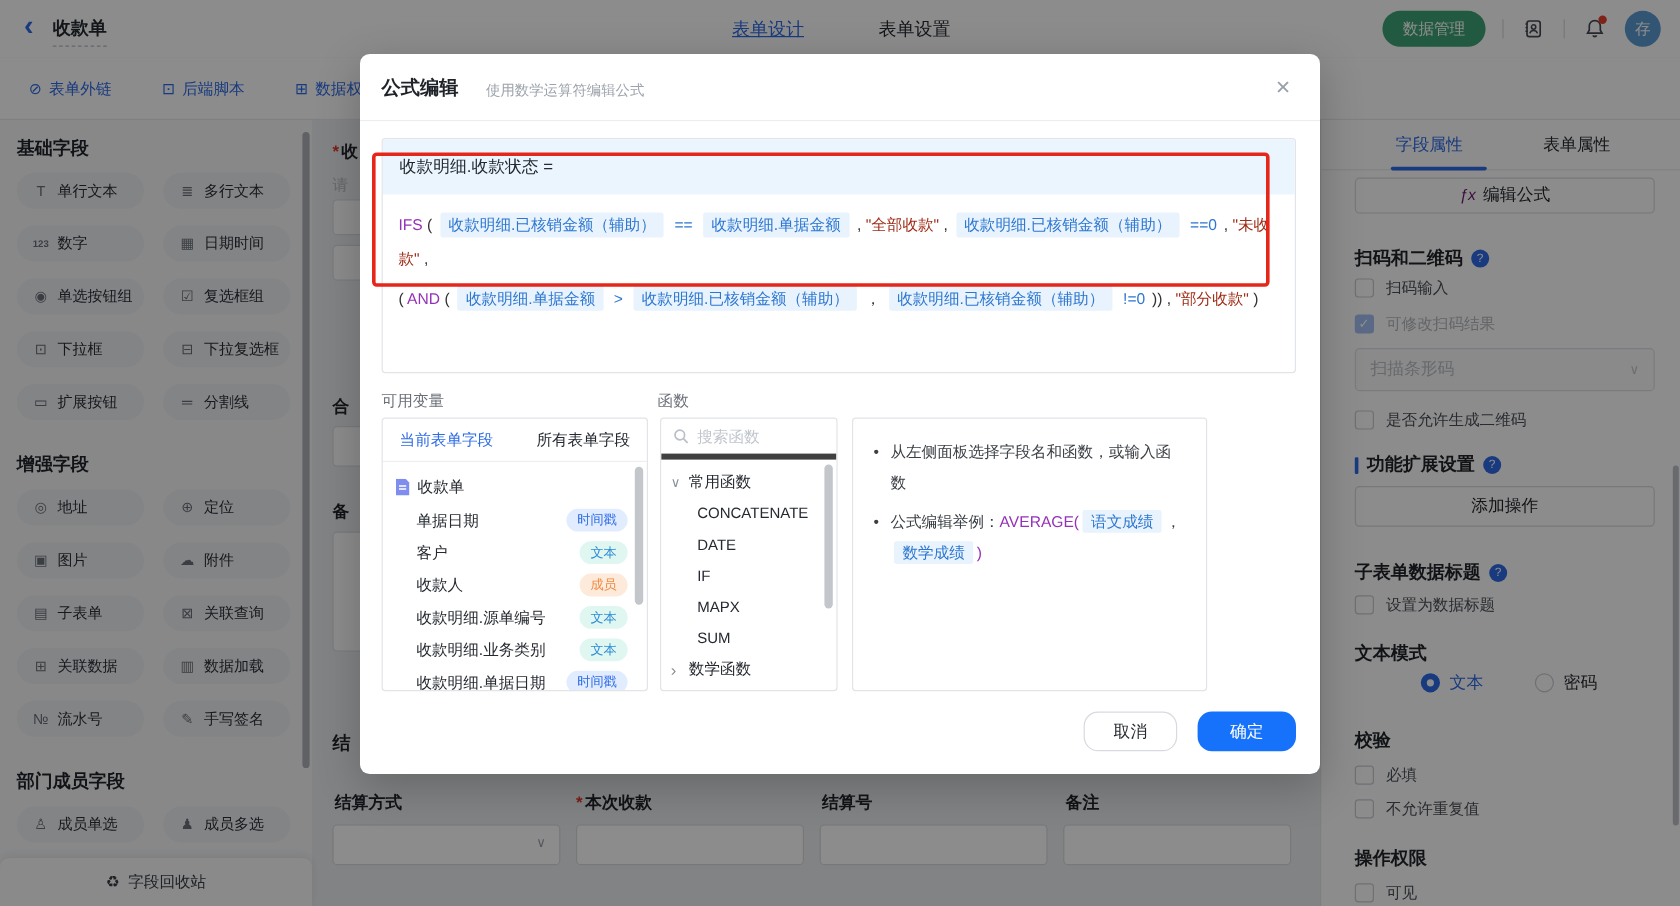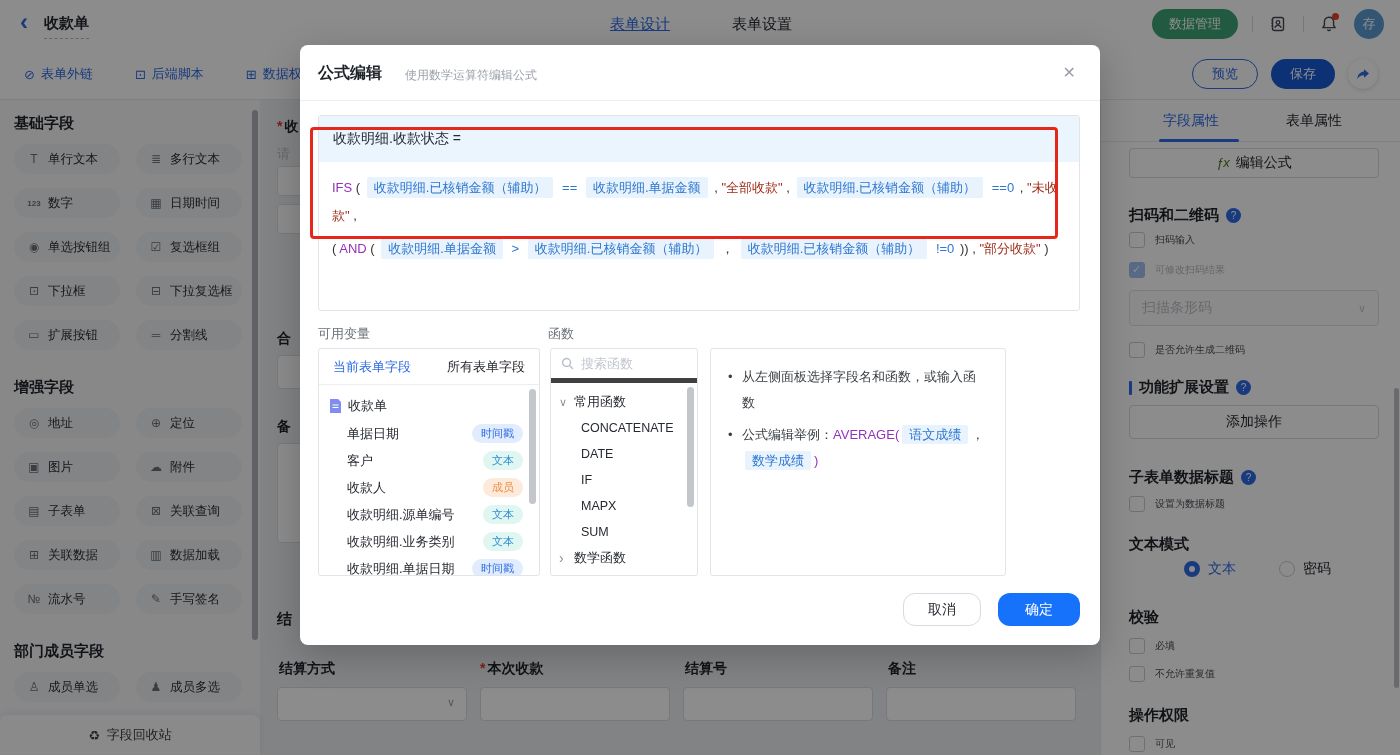--- a/index.html
+++ b/index.html
@@ -56,30 +56,30 @@
 
   
   .rpanel { position:absolute; left:1100px; top:100px; width:300px; height:655px; background:#fff; border-left:1px solid #e6e7ea; z-index:1; }
   .rp-tabs { position:absolute; left:0; top:0; width:100%; height:42px; border-bottom:1px solid #eaebee; }
   .rp-tab { position:absolute; top:12px; font-size:14px; cursor:pointer; }
   .rp-tab.active { color:#2e6be6; }
   .rp-tab.rt1 { left:62px; } .rp-tab.rt2 { left:185px; }
   .rp-underline { position:absolute; left:58px; top:39px; width:80px; height:3px; background:#2e6be6; border-radius:2px; }
   .rp-btn { position:absolute; left:28px; width:250px; background:#fff; border:1px solid #d8dadf; border-radius:4px; font-size:14px; color:#1f2329; cursor:pointer; font-family:inherit; }
   .fx-btn { top:48px; height:30px; }
-  .fx-mark { font-style:italic; color:#4d7c0f; margin-right:6px; font-size:13px; }
+  .fx-mark { font-style:italic; color:#701a75; margin-right:6px; font-size:13px; }
   .rp-sec { position:absolute; left:28px; font-size:15px; font-weight:bold; color:#1f2329; display:flex; align-items:center; gap:7px; }
   .blue-bar { width:3px; height:14px; background:#2e6be6; border-radius:1px; }
   .help-dot { width:15px; height:15px; border-radius:50%; background:#2e6be6; color:#fff; font-size:10px; font-weight:normal; display:inline-flex; align-items:center; justify-content:center; }
   .help-dot::before { content:"?"; }
   .crow { position:absolute; left:28px; display:flex; align-items:center; gap:10px; height:20px; }
   .cb { width:16px; height:16px; border:1px solid #c9ccd2; border-radius:3px; background:#fff; flex:none; cursor:pointer; }
   .cb.checked-disabled { background:#a5c0f2; border-color:#a5c0f2; position:relative; }
   .cb.checked-disabled::after { content:"✓"; position:absolute; left:2px; top:0px; color:#fff; font-size:11px; }
-  .crow .cl { font-size:10px; color:#4a4f57;text-align:center; }
+  .crow .cl { font-size:13px; color:#4a4f57;text-align:center; }
   .crow.muted .cl { color:#b6b9bf; }
   .rp-select { position:absolute; left:28px; top:190px; width:250px; height:36px; background:#fbfbfc; border:1px solid #dfe1e5; border-radius:4px; display:flex; align-items:center; padding:0 12px; font-size:14px; color:#bcc0c6; }
   .rp-select::after { content:"∨"; position:absolute; right:12px; font-size:11px; color:#c4c8ce; }
   .add-btn { top:305px; height:34px; }
   .rrow { position:absolute; display:flex; align-items:center; gap:8px; }
   .radio { width:16px; height:16px; border-radius:50%; border:1px solid #c9ccd2; background:#fff; flex:none; cursor:pointer; }
   .radio.sel { border:5px solid #2e6be6; }
   .rl { font-size:14px; }
   .rl.blue { color:#2e6be6; }
   .rp-scroll { position:absolute; right:1px; top:288px; width:5px; height:300px; border-radius:3px; background:#bfc2c7; }
@@ -182,29 +182,20 @@
           <span class="gi">⊡</span>
           <span>后端脚本</span>
         </span>
 
         <span class="tb-link">
           <span class="gi">⊞</span>
           <span>数据权限</span>
         </span>
 
     </div>
-    <div class="tb-right">
-      <button class="btn-preview">预览</button>
-      <button class="btn-save">保存</button>
-      <button class="btn-share">
-        <svg width="16" height="16" viewBox="0 0 16 16">
-            <path d="M9 3.2 14 7.5 9 11.8V9.3C5.7 9.3 3.6 10.9 2.3 13 2.6 8.9 5.2 5.9 9 5.6z" fill="#2e6be6"></path>
-          </svg>
-      </button>
-    </div>
   </div>
 
   <div class="sidebar">
     <div class="sb-title">基础字段</div>
     <div class="sb-grid">
 
         <div class="pill">
           <span class="pill-icon">T</span>
           <span>单行文本</span>
         </div>

